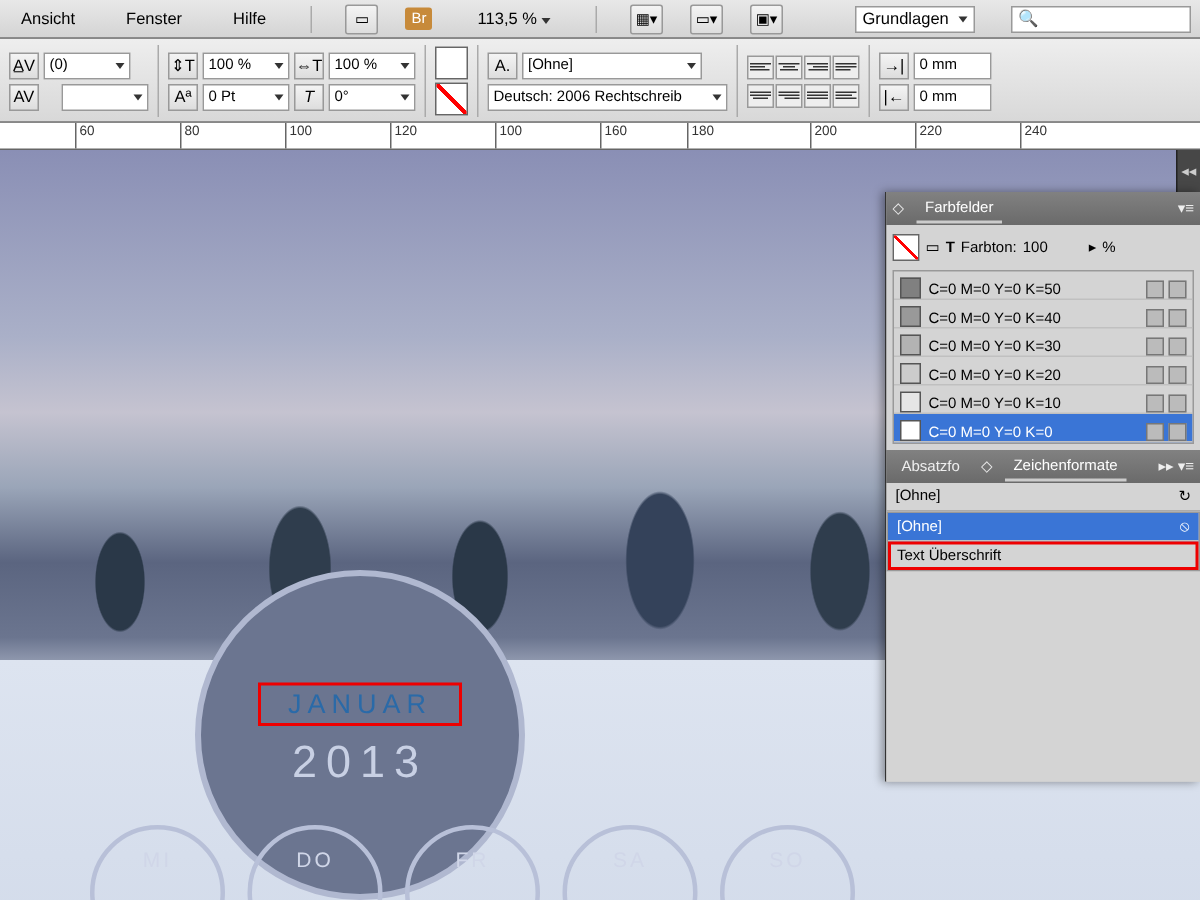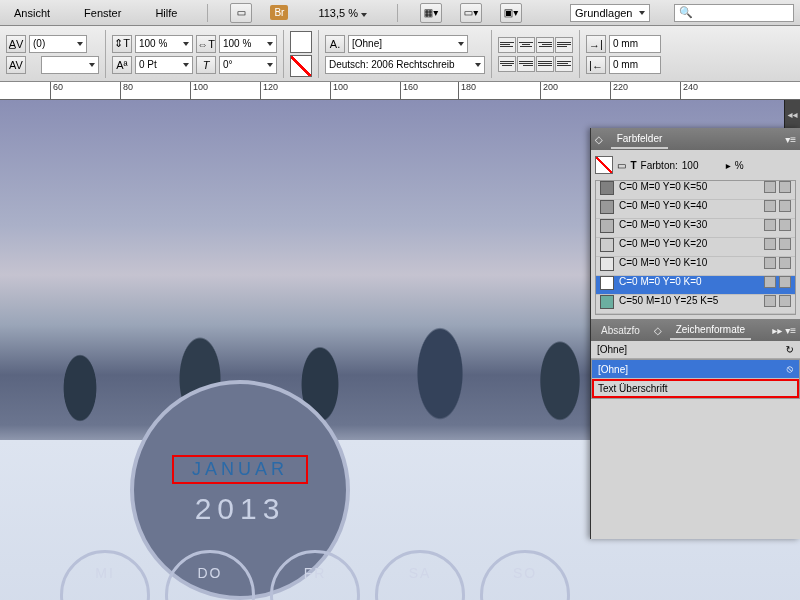--- a/index.html
+++ b/index.html
@@ -40,21 +40,21 @@
 .daycirc{position:absolute;bottom:-40px;width:90px;height:90px;border-radius:50%;border:3px solid #b8c0d8;display:flex;align-items:flex-start;justify-content:center;padding-top:12px;color:#d0d6e8;font-size:14px;letter-spacing:2px}
 .panels{position:absolute;right:0;top:128px;width:210px;background:#d4d4d4;border-left:1px solid #333;box-shadow:-2px 0 6px rgba(0,0,0,.4);display:flex;flex-direction:column}
 .ptabs{height:22px;background:linear-gradient(#818181,#6a6a6a);display:flex;align-items:center;padding:0 4px;color:#eee;font-size:10px;gap:8px}
 .ptabs .tab{padding:3px 6px}
 .ptabs .tab.active{color:#fff;border-bottom:2px solid #ccc}
 .ptabs .menu{margin-left:auto;cursor:pointer}
 .pbody{background:#d4d4d4;padding:4px;font-size:10px}
 .tintrow{display:flex;align-items:center;gap:4px;padding:2px 0 6px}
 .tintrow .sw{width:18px;height:18px;border:1px solid #666}
 .swlist{max-height:170px;overflow:hidden;border:1px solid #999;background:#d4d4d4}
-.swlist .row{height:19px;display:flex;align-items:flex-start;padding:0 4px;gap:5px;border-bottom:1px solid #c0c0c0}
+.swlist .row{height:19px;display:flex;align-items:flex-end;padding:0 4px;gap:5px;border-bottom:1px solid #c0c0c0}
 .swlist .row.sel{background:#3a75d6;color:#fff}
 .swlist .chip{width:14px;height:14px;border:1px solid #555}
 .swlist .icons{margin-left:auto;display:flex;gap:3px}
 .swlist .ic{width:12px;height:12px;border:1px solid #777;background:#bbb}
 .panel2 .stylelist{border:1px solid #999;background:#d4d4d4}
 .panel2 .srow{height:19px;display:flex;align-items:center;padding:0 6px;border-bottom:1px solid #c0c0c0}
 .panel2 .srow.sel{background:#3a75d6;color:#fff}
 .panel2 .srow.hl{outline:2px solid #e00;outline-offset:-2px}
 .panel2 .blank{height:140px;background:#d4d4d4}
 .vmin{position:absolute;right:0;top:100px;width:16px;height:28px;background:#474747;border-left:1px solid #222;display:flex;align-items:center;justify-content:center;color:#ccc;font-size:10px}
@@ -325,28 +325,20 @@
           </span>
         </div>
         <div class="row sel">
           <span class="chip" style="background:#ffffff"></span>
           <span>C=0 M=0 Y=0 K=0</span>
           <span class="icons">
             <span class="ic"></span>
             <span class="ic"></span>
           </span>
         </div>
-        <div class="row">
-          <span class="chip" style="background:#6baea0"></span>
-          <span>C=50 M=10 Y=25 K=5</span>
-          <span class="icons">
-            <span class="ic"></span>
-            <span class="ic"></span>
-          </span>
-        </div>
       </div>
   </div>
 
   <div class="panel2">
     <div class="ptabs">
       <span class="tab">Absatzfo</span>
       <span>◇</span>
       <span class="tab active">Zeichenformate</span>
       <span class="menu">▸▸ ▾≡</span>
     </div>

